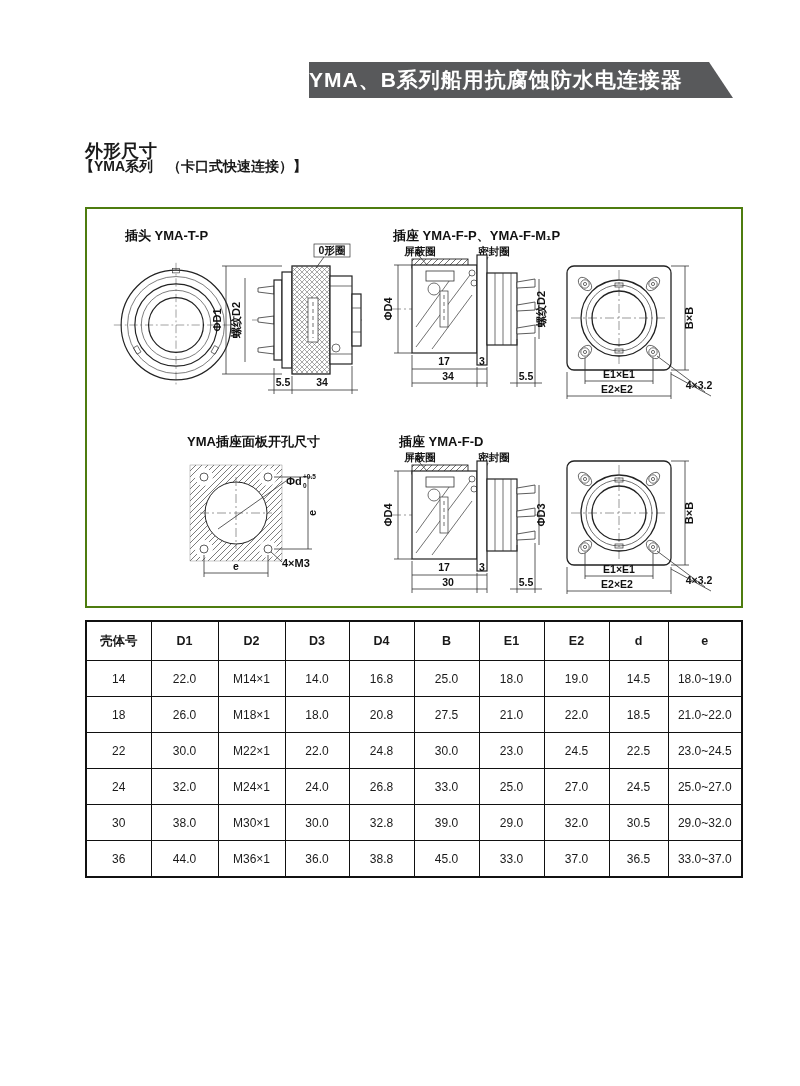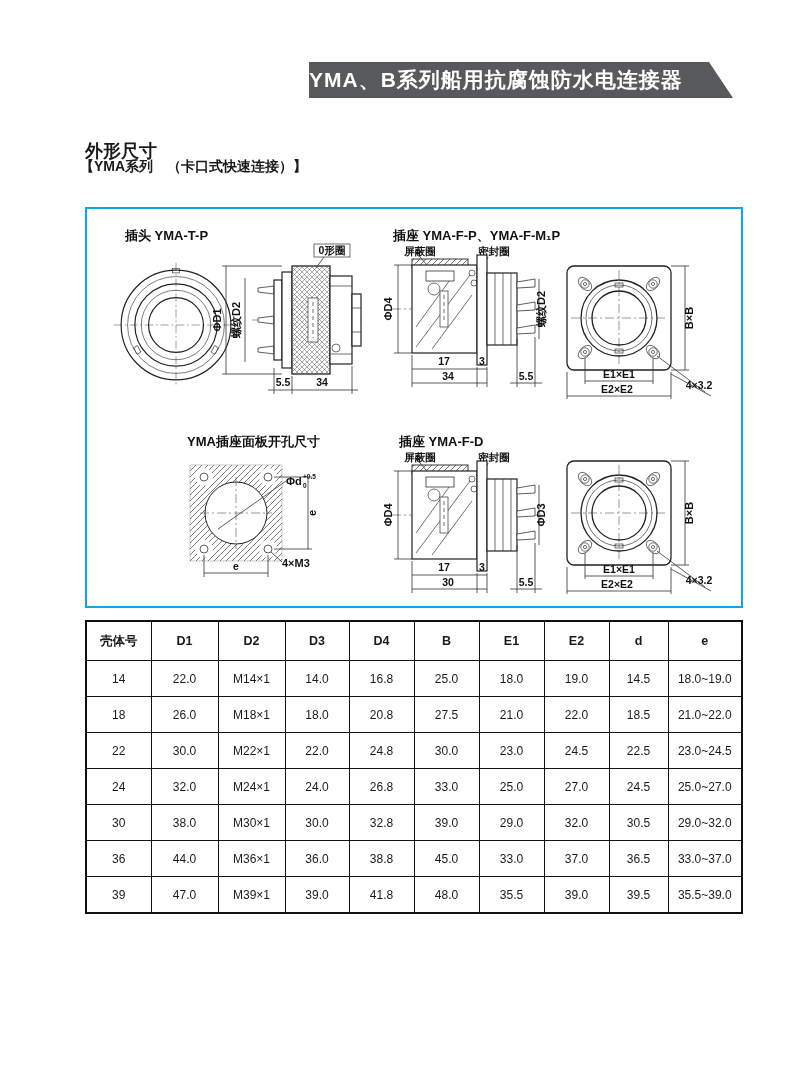--- a/index.html
+++ b/index.html
@@ -5,21 +5,21 @@
   html,body{margin:0;padding:0;background:#fff;}
   .page{position:relative;width:800px;height:1086px;background:#ffffff;overflow:hidden;
         font-family:"Liberation Sans",sans-serif;color:#1a1a1a;}
   .header-bar{position:absolute;left:309px;top:62px;width:424px;height:36px;background:#58595b;
         clip-path:polygon(0 0,400px 0,424px 100%,0 100%);
         color:#ffffff;font-weight:bold;font-size:21px;line-height:36px;
         box-sizing:border-box;white-space:nowrap;letter-spacing:1px;}
   .section-title{position:absolute;left:85px;top:125px;font-size:18px;font-weight:bold;margin-top:14px;}
   .subsection{position:absolute;left:80px;top:158px;font-size:14px;font-weight:bold;text-align:right;}
   .diagram-box{position:absolute;left:85px;top:207px;width:658px;height:401px;
-        border:2px solid #0ea5e9;box-sizing:border-box;}
+        border:2px solid #4d7c0f;box-sizing:border-box;}
   .dlabel{position:absolute;font-size:13px;font-weight:bold;white-space:nowrap;color:#111;}
   .dsvg{position:absolute;}
   .thin{stroke:#333;stroke-width:0.7;fill:none;}
   .med{stroke:#222;stroke-width:1.3;fill:none;}
   .cl{stroke:#555;stroke-width:0.6;fill:none;stroke-dasharray:9 3 2 3;}
   .dim{stroke:#333;stroke-width:0.8;fill:none;}
   .wf{fill:#ffffff;stroke:#222;stroke-width:1.2;}
   .wft{fill:#ffffff;stroke:#333;stroke-width:0.8;}
   text.sl{font-family:"Liberation Sans",sans-serif;font-size:11px;font-weight:bold;fill:#111;}
   text.sd{font-family:"Liberation Sans",sans-serif;font-size:10.5px;font-weight:bold;fill:#111;text-anchor:middle;}
@@ -437,28 +437,16 @@
           <td>44.0</td>
           <td>M36×1</td>
           <td>36.0</td>
           <td>38.8</td>
           <td>45.0</td>
           <td>33.0</td>
           <td>37.0</td>
           <td>36.5</td>
           <td>33.0~37.0</td>
         </tr>
-        <tr>
-          <td>39</td>
-          <td>47.0</td>
-          <td>M39×1</td>
-          <td>39.0</td>
-          <td>41.8</td>
-          <td>48.0</td>
-          <td>35.5</td>
-          <td>39.0</td>
-          <td>39.5</td>
-          <td>35.5~39.0</td>
-        </tr>
       </tbody>
     </table>
 
 </div>
 
 </body></html>

